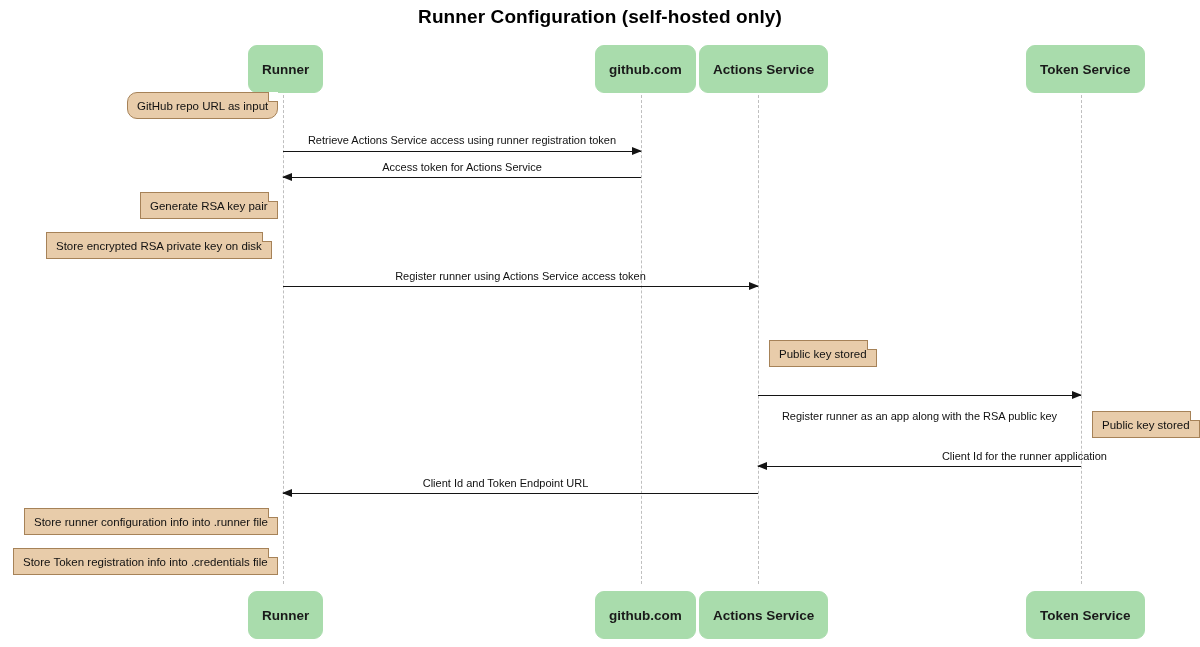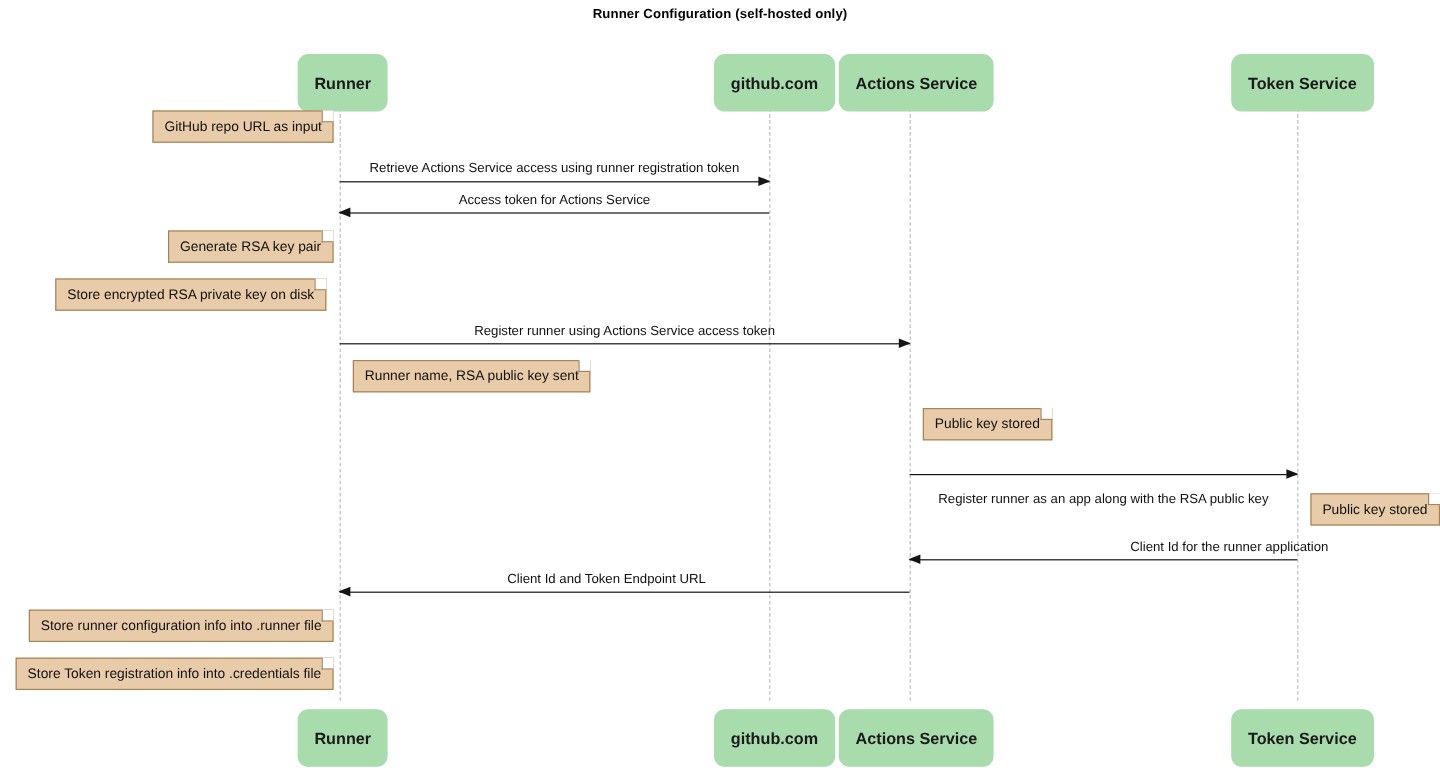--- a/index.html
+++ b/index.html
@@ -22,21 +22,21 @@
     height: 647px;
   }
 
   
   .diagram-title {
     position: absolute;
     left: 0;
     top: 6px;
     width: 1200px;
     text-align: center;
-    font-size: 11px;
+    font-size: 19px;
     font-weight: bold;
     color: #000;
     letter-spacing: 0.1px;
   }
 
   
   .lifeline {
     position: absolute;
     top: 80px;
     width: 1px;
@@ -150,21 +150,21 @@
   <div class="participant" style="left:595px; top:591px;">
     <span>github.com</span>
   </div>
   <div class="participant" style="left:699px; top:591px;">
     <span>Actions Service</span>
   </div>
   <div class="participant" style="left:1026px; top:591px;">
     <span>Token Service</span>
   </div>
 
-  <div class="note" style="left:127px; top:92px;">
+  <div class="note" style="left:127px; top:92px;border-radius:10px;">
     <span>GitHub repo URL as input</span>
   </div>
 
   <div class="msg to-right" style="left:283px; top:151px; width:358px;">
     <span class="head"></span>
   </div>
   <div class="msg-label" style="left:283px; top:134px; width:358px;">Retrieve Actions Service access using runner registration token</div>
 
   <div class="msg to-left" style="left:283px; top:177px; width:358px;">
     <span class="head"></span>
@@ -177,23 +177,20 @@
 
   <div class="note" style="left:46px; top:232px;">
     <span>Store encrypted RSA private key on disk</span>
   </div>
 
   <div class="msg to-right" style="left:283px; top:286px; width:475px;">
     <span class="head"></span>
   </div>
   <div class="msg-label" style="left:283px; top:270px; width:475px;">Register runner using Actions Service access token</div>
 
-  <div class="note" style="left:294px; top:300px;">
-    <span>Runner name, RSA public key sent</span>
-  </div>
 
   <div class="note" style="left:769px; top:340px;">
     <span>Public key stored</span>
   </div>
 
   <div class="msg to-right" style="left:758px; top:395px; width:323px;">
     <span class="head"></span>
   </div>
   <div class="msg-label" style="left:758px; top:379px; width:323px;margin-top:31px;">Register runner as an app along with the RSA public key</div>
 

